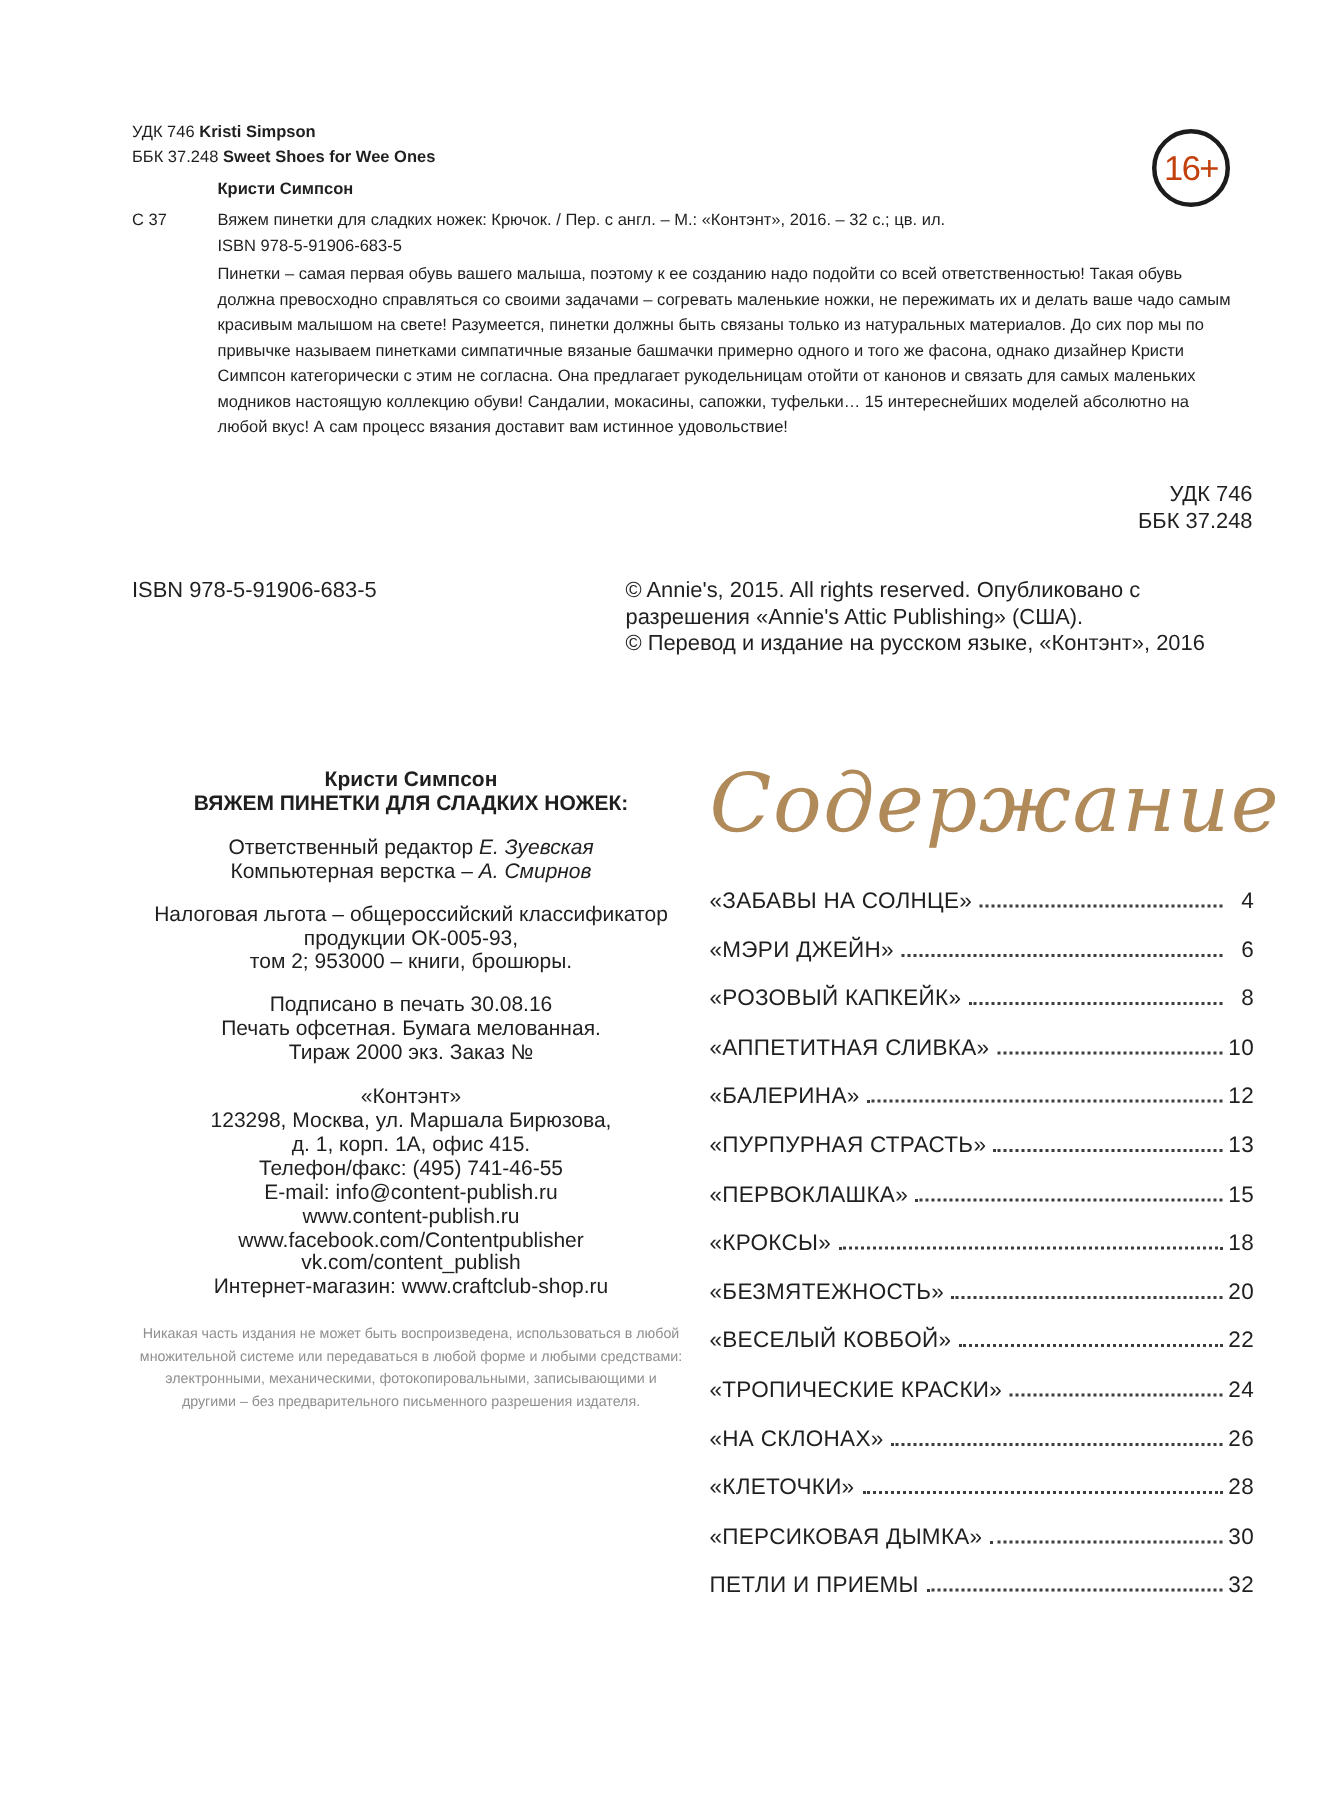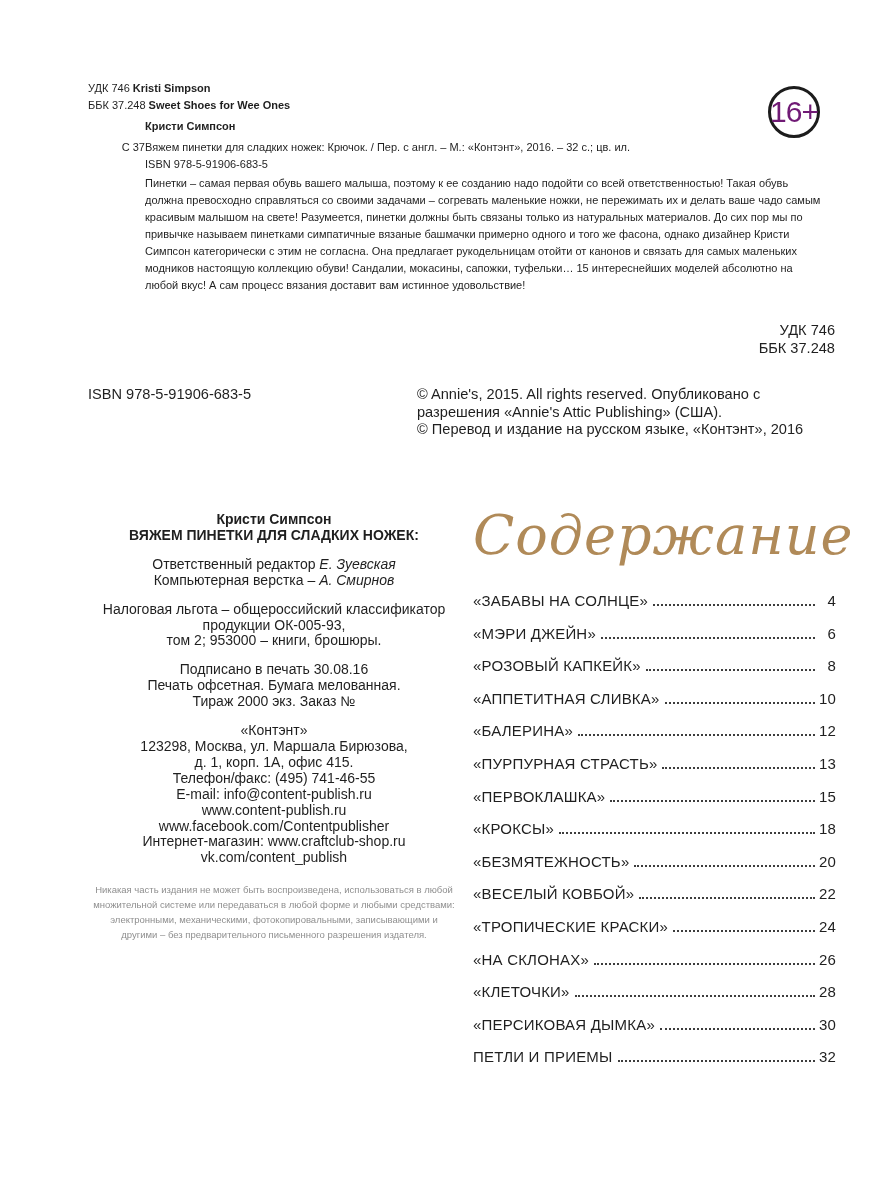--- a/index.html
+++ b/index.html
@@ -8,30 +8,30 @@
     font-family:"Liberation Sans",sans-serif;color:#1f1f1f;
     -webkit-font-smoothing:antialiased;overflow:hidden;
   }
   .page{position:absolute;inset:0;}
 
   
   .badge{
     position:absolute;left:768px;top:86px;width:52px;height:52px;
     border:3px solid #1c1c1c;border-radius:50%;box-sizing:border-box;
     display:flex;align-items:center;justify-content:center;
-    font-size:30px;color:#701a75;letter-spacing:-1px;
+    font-size:23px;color:#c2410c;letter-spacing:-1px;
   }
 
   
   .top-block{position:absolute;left:88px;top:80px;right:56px;font-size:11px;line-height:17px;}
   .top-block b{font-weight:bold;}
   .indent{margin-left:57px;}
   .author-line{margin-top:4px;}
   .cat-row{display:flex;margin-top:4px;}
-  .cat-code{width:57px;flex:none;text-align:right;}
+  .cat-code{width:57px;flex:none;}
   .annotation{margin:2px 10px 0 57px;padding:0;}
 
   .udk-right{position:absolute;top:322px;right:59px;text-align:right;font-size:14.6px;line-height:17.5px;}
 
   .isbn-row{position:absolute;left:88px;top:386px;right:59px;display:flex;justify-content:space-between;font-size:14.6px;line-height:17.5px;}
   .copy-block{width:418px;}
 
   
   .columns{position:absolute;left:88px;top:500px;right:56px;display:flex;}
   .left-col{width:372px;flex:none;text-align:center;font-size:14px;line-height:15.9px;padding-top:12px;box-sizing:border-box;}
@@ -110,22 +110,22 @@
           <div>Тираж 2000 экз. Заказ №</div>
         </div>
       <div class="imp-group">
           <div>«Контэнт»</div>
           <div>123298, Москва, ул. Маршала Бирюзова,</div>
           <div>д. 1, корп. 1А, офис 415.</div>
           <div>Телефон/факс: (495) 741-46-55</div>
           <div>E-mail: info@content-publish.ru</div>
           <div>www.content-publish.ru</div>
           <div>www.facebook.com/Contentpublisher</div>
+          <div>vk.com/content_publish</div>
           <div>Интернет-магазин: www.craftclub-shop.ru</div>
-          <div>vk.com/content_publish</div>
         </div>
       <p class="legal">Никакая часть издания не может быть воспроизведена, использоваться в любой множительной системе или передаваться в любой форме и любыми средствами: электронными, механическими, фотокопировальными, записывающими и другими – без предварительного письменного разрешения издателя.</p>
     </div>
 
     <div class="right-col">
       <div class="toc-heading" style="color: rgb(176, 138, 88);">Содержание</div>
       <div class="toc-list">
           <div class="toc-row">
             <span class="toc-label">«ЗАБАВЫ НА СОЛНЦЕ»</span>
             <span class="toc-leader"></span>

